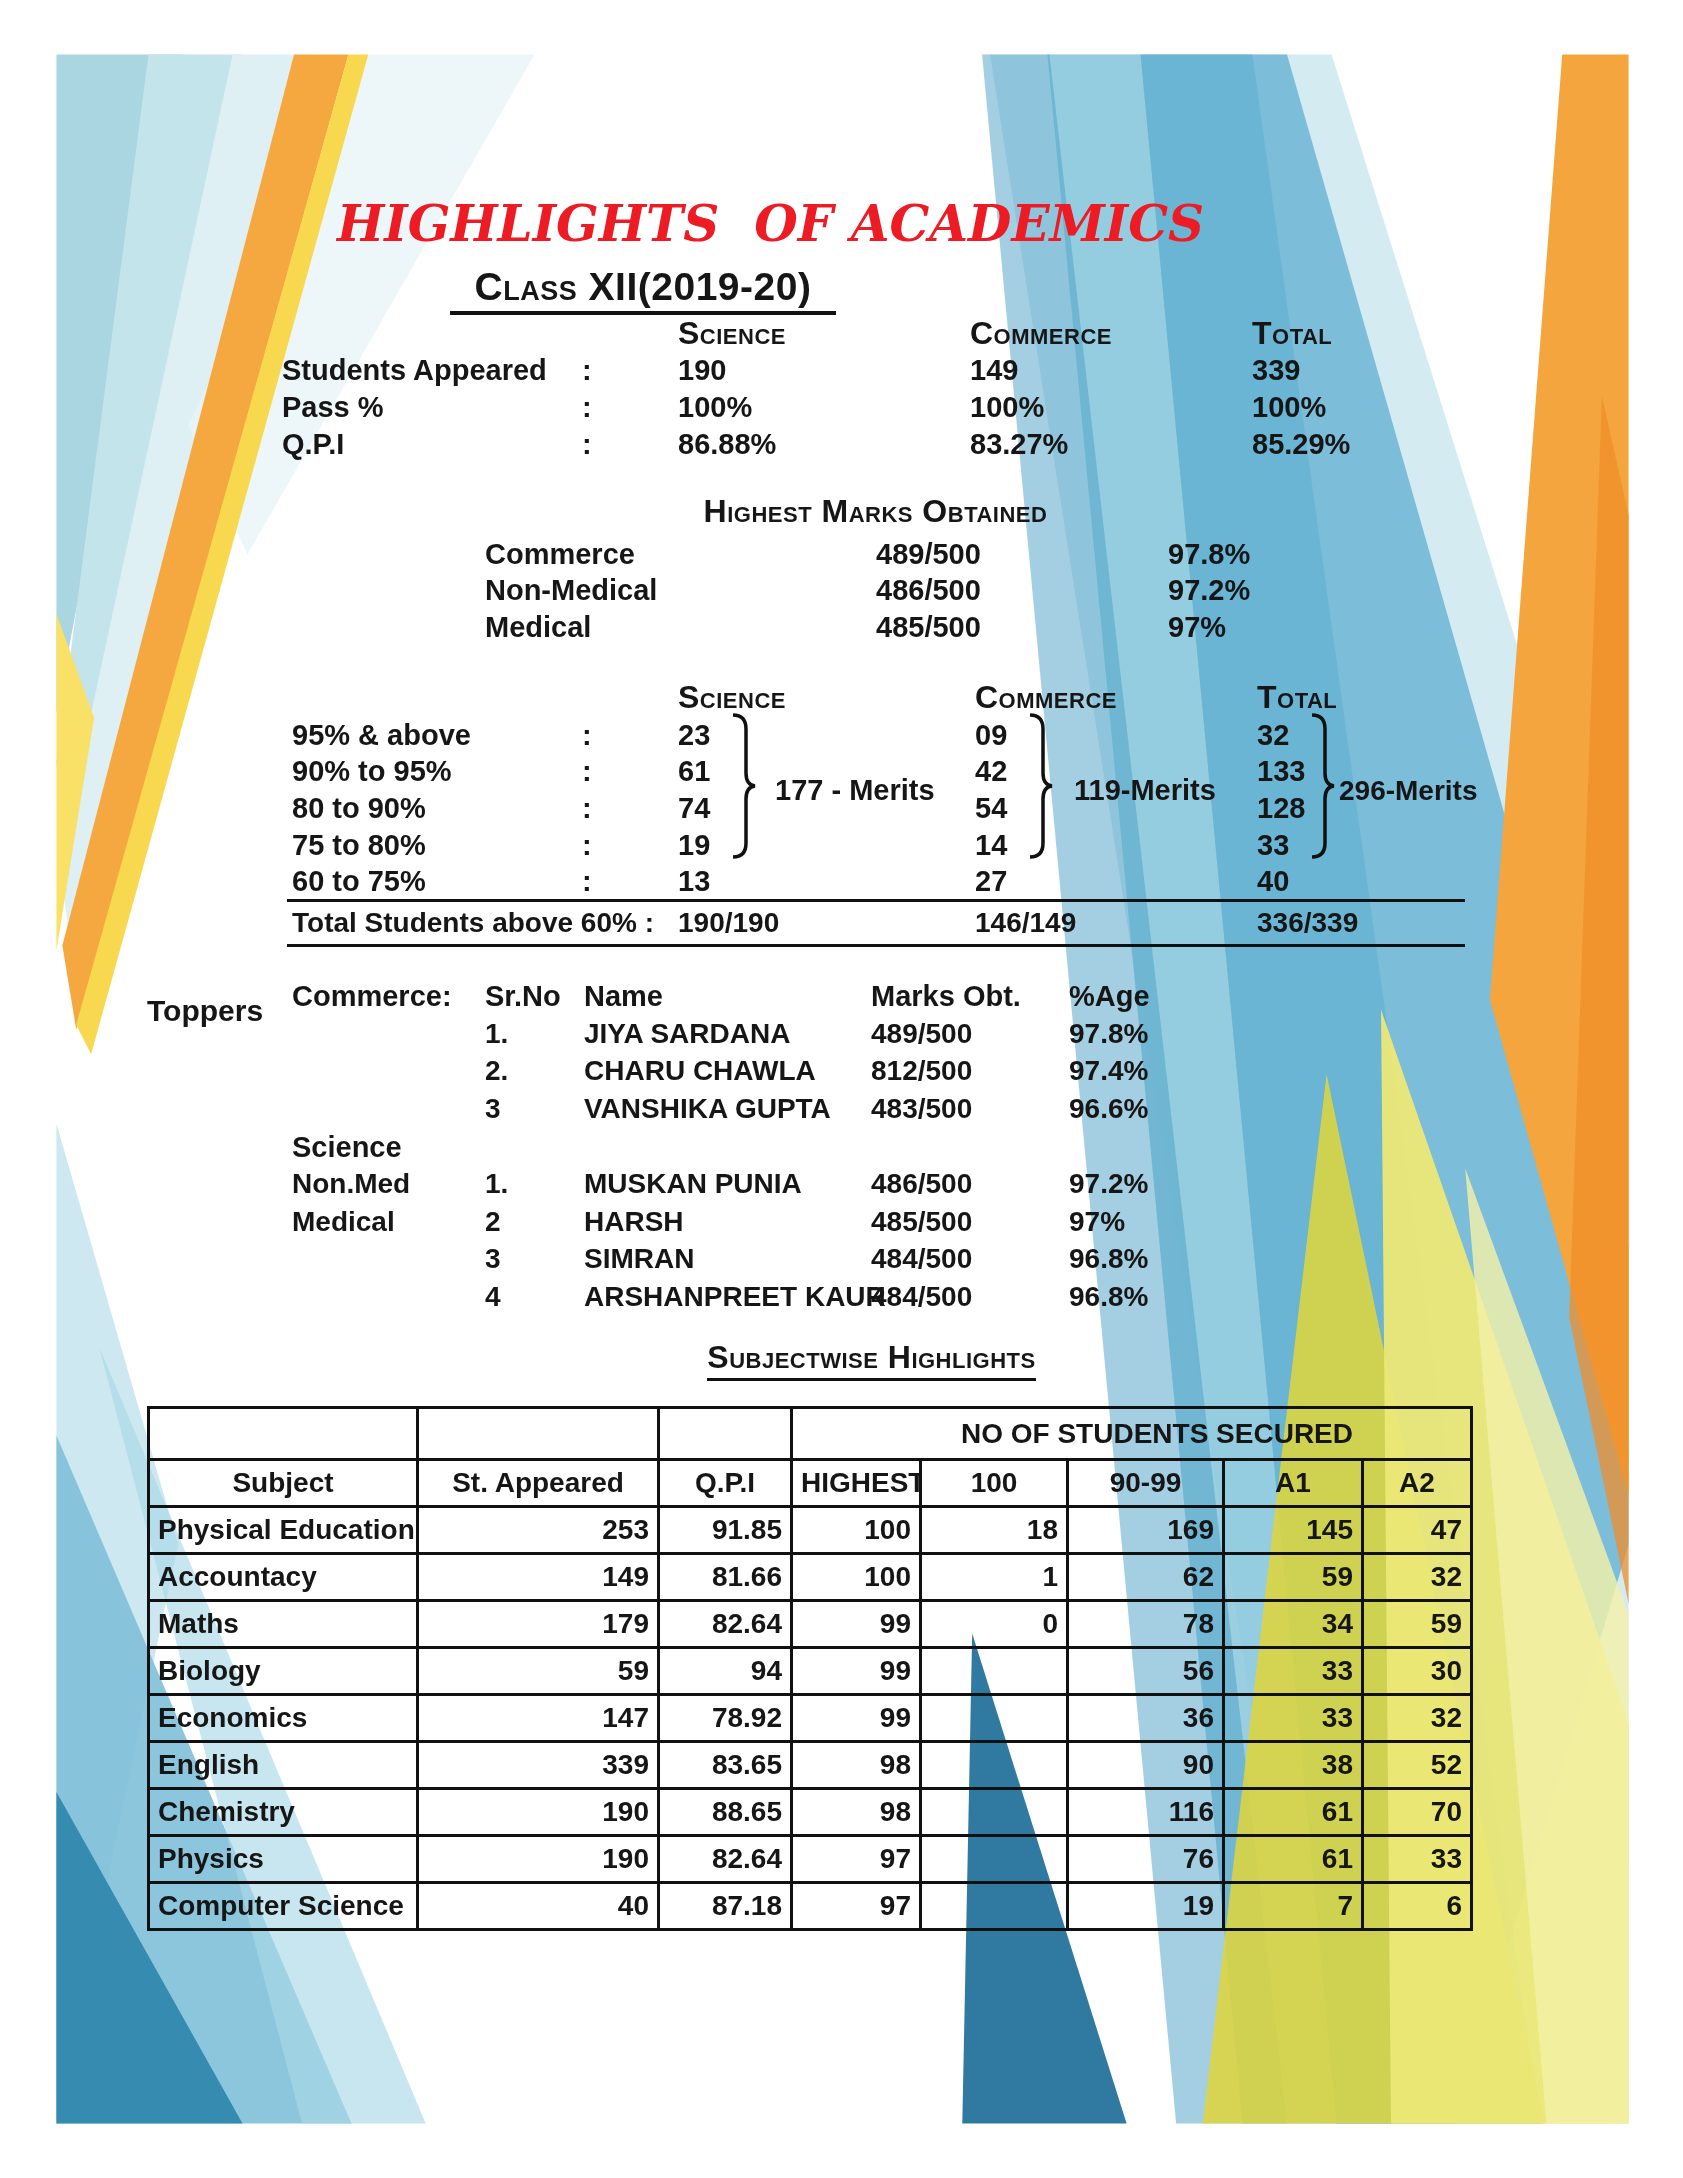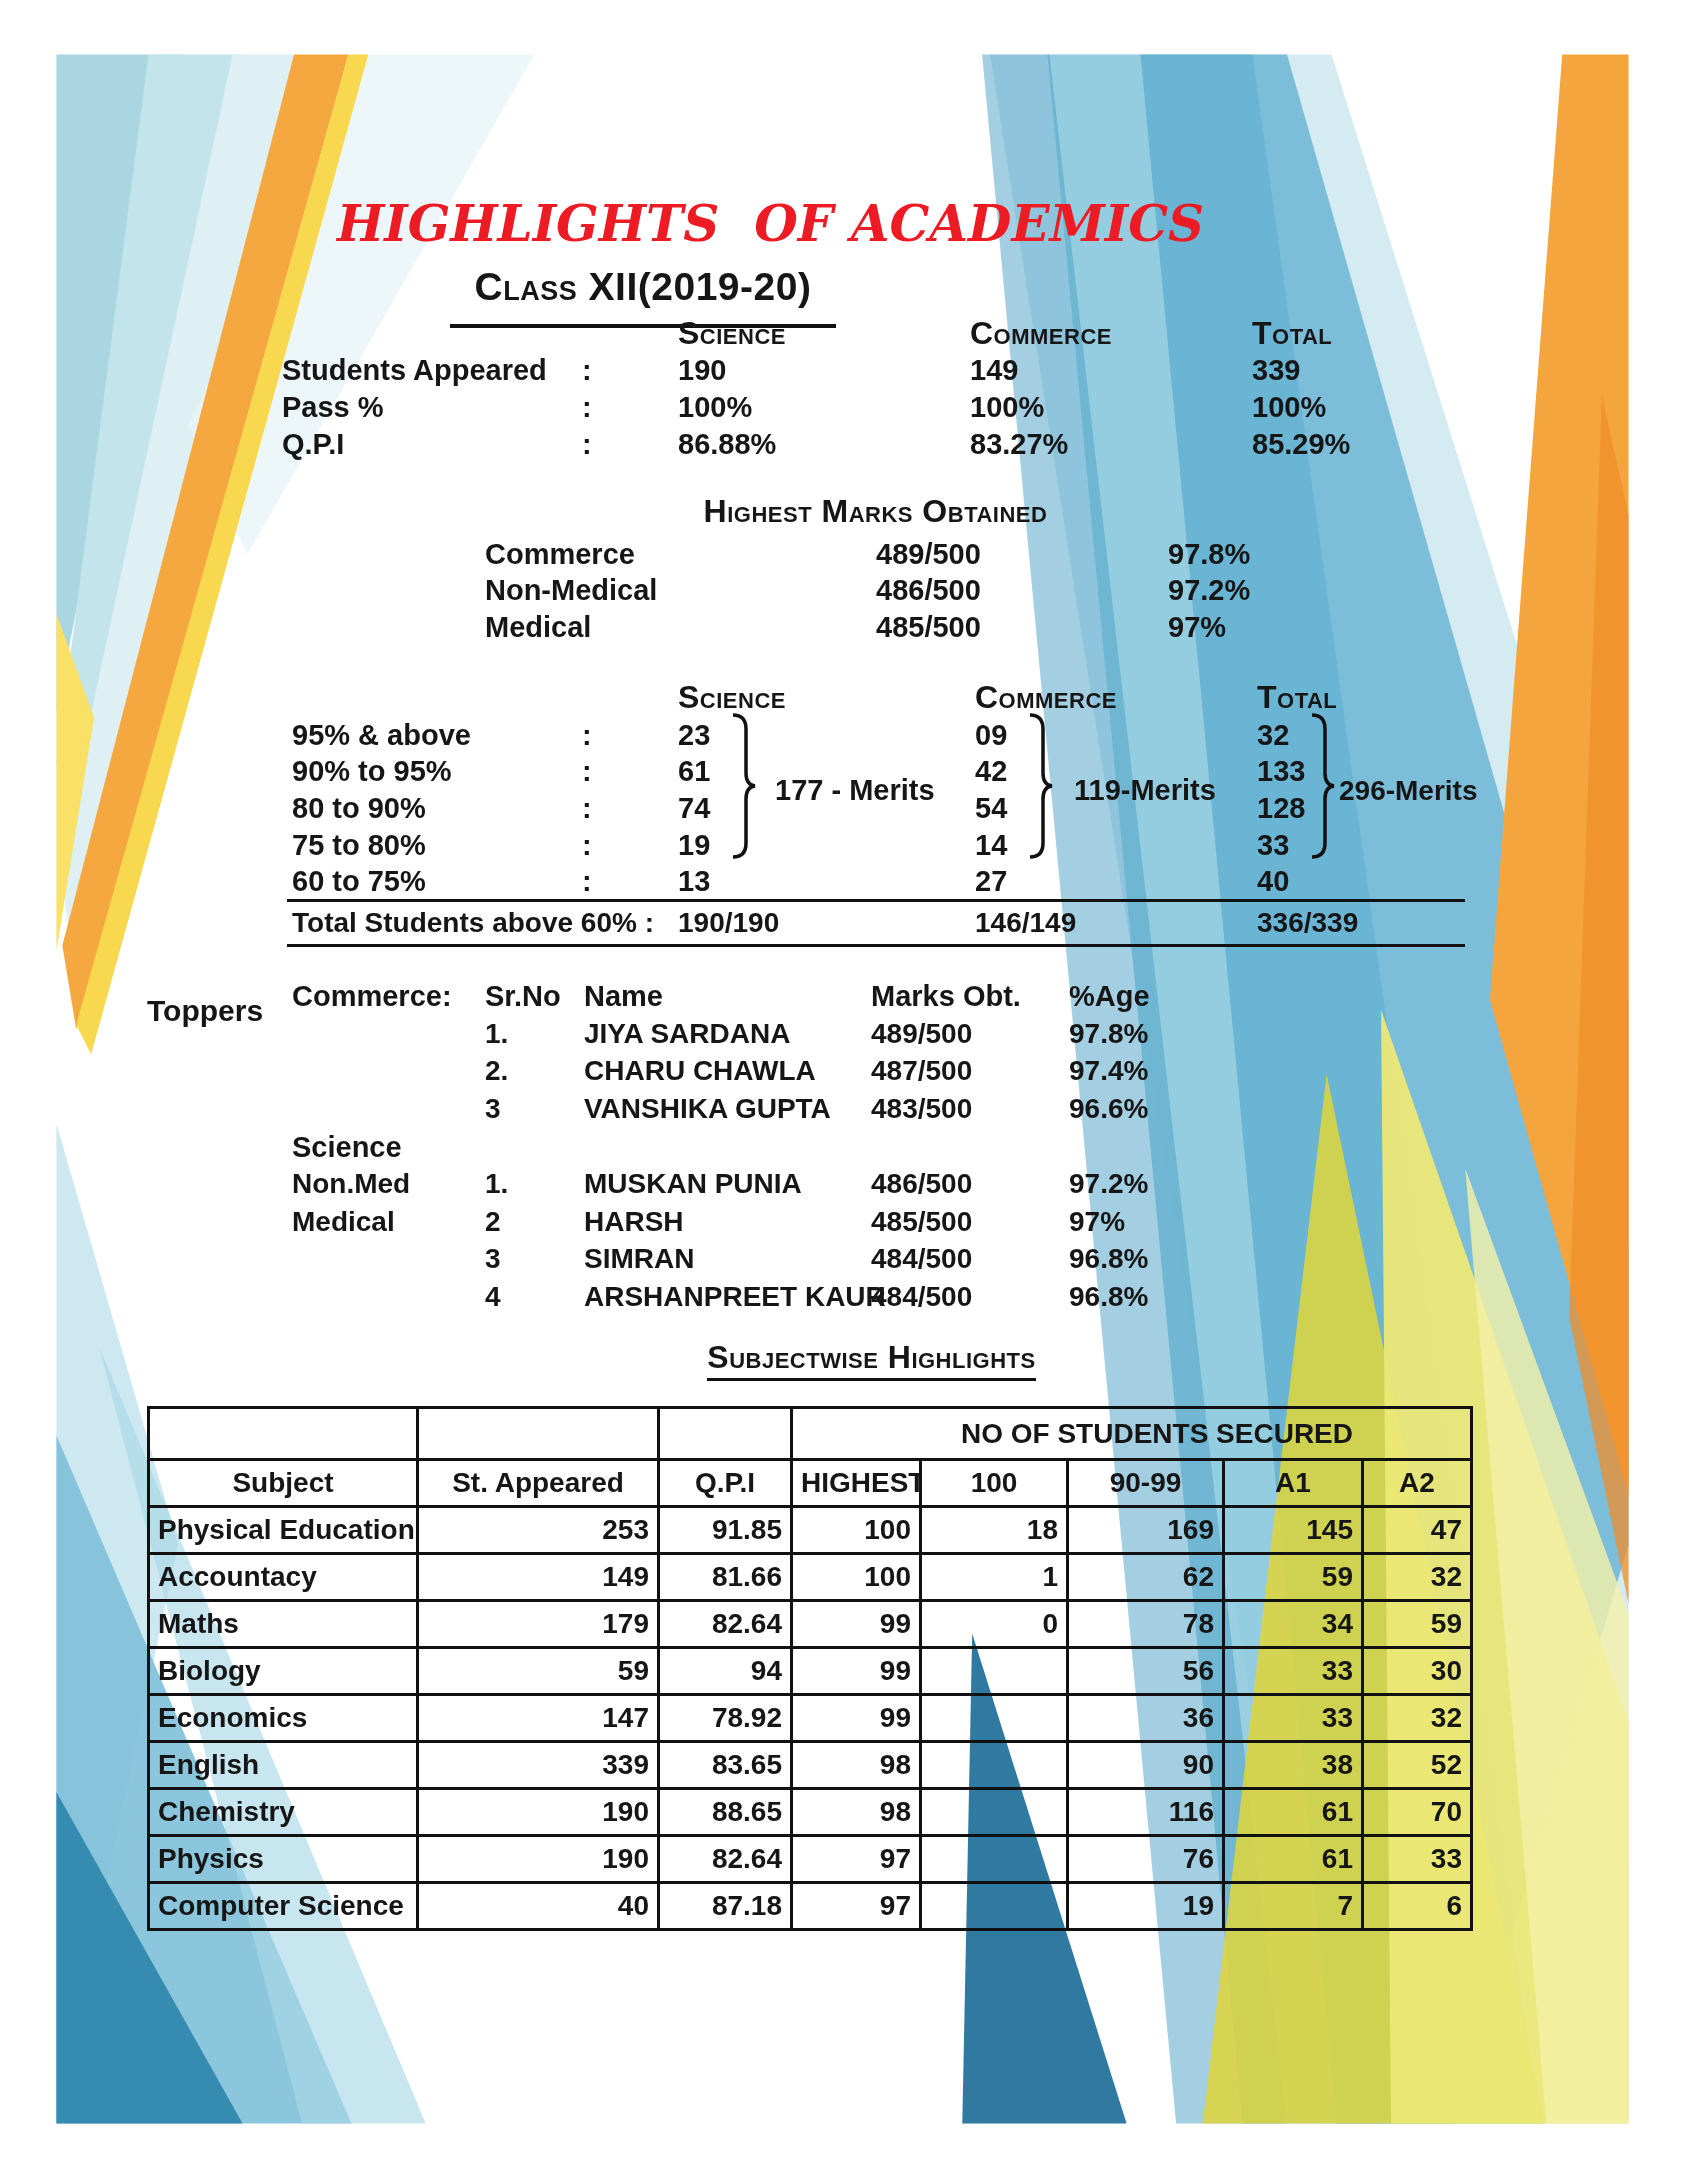--- a/index.html
+++ b/index.html
@@ -20,21 +20,21 @@
   .h1{left:485px;} .h2{left:876px;} .h3{left:1168px;}
   .tc1{left:292px;} .tc2{left:485px;} .tc3{left:584px;} .tc4{left:871px;} .tc5{left:1069px;}
   .title{
     left:337px;top:194px;width:653px;text-align:center;
     font-family:"DejaVu Serif", serif;font-style:italic;font-weight:700;
     font-size:50px;color:#ed1b24;white-space:pre;
   }
   .subtitle{
     left:450px;top:265px;width:386px;text-align:center;
     font-variant:small-caps;font-size:39px;letter-spacing:0.5px;
-    border-bottom:4px solid #111;padding-bottom:15px;
+    border-bottom:4px solid #111;padding-bottom:2px;
   }
   .sec-head{font-variant:small-caps;font-size:32px;letter-spacing:0.5px;text-align:center;}
   .underlined{border-bottom:3px solid #111;padding-bottom:2px;}
   .hline{position:absolute;border-top:3px solid #111;height:0;}
   
   table.subj{
     position:absolute;left:147px;top:1406px;width:1322px;
     border-collapse:collapse;table-layout:fixed;
     font-size:28px;font-weight:700;color:#161616;background:transparent;
   }
@@ -210,21 +210,21 @@
     </div>
     <div class="row t28" style="top:1018px">
       <span class="tc2">1.</span>
       <span class="tc3">JIYA SARDANA</span>
       <span class="tc4">489/500</span>
       <span class="tc5">97.8%</span>
     </div>
     <div class="row t28" style="top:1055px">
       <span class="tc2">2.</span>
       <span class="tc3">CHARU CHAWLA</span>
-      <span class="tc4">487/500</span>
+      <span class="tc4">812/500</span>
       <span class="tc5">97.4%</span>
     </div>
     <div class="row t28" style="top:1093px">
       <span class="tc2">3</span>
       <span class="tc3">VANSHIKA GUPTA</span>
       <span class="tc4">483/500</span>
       <span class="tc5">96.6%</span>
     </div>
     <span class="abs t29" style="left:292px;top:1131px">Science</span>
     <div class="row t28" style="top:1168px">

